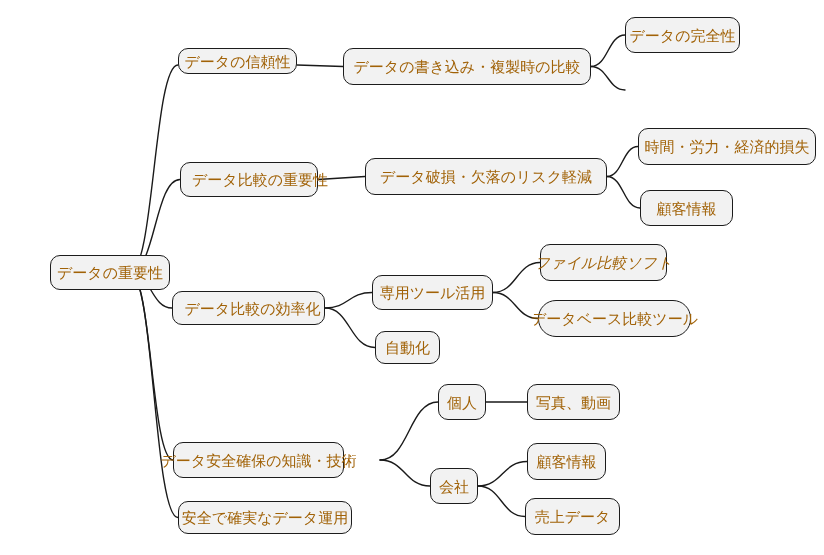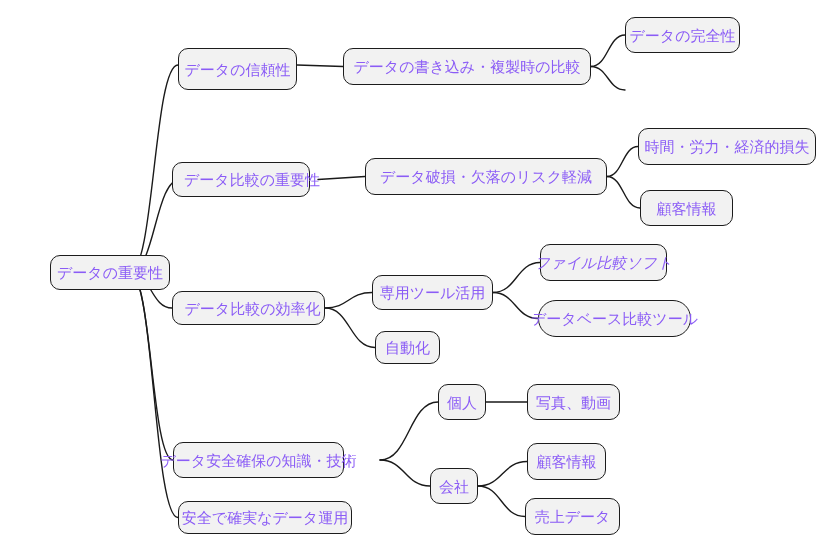--- a/index.html
+++ b/index.html
@@ -32,21 +32,21 @@
     position: absolute;
     box-sizing: border-box;
     display: flex;
     align-items: center;
     justify-content: center;
     background: var(--node-fill, #f2f2f2);
     border: 1.5px solid var(--node-border, #1c1c1c);
     border-radius: 10px;
     font-size: 15px;
     line-height: 1;
-    color: #8b5cf6;
+    color: #a16207;
     white-space: nowrap;
     cursor: default;
   }
 </style>
 </head>
 <body>
 
 <div class="canvas" style="--node-fill: #f2f2f2; --node-border: #1c1c1c; --edge-color: #1a1a1a; background: rgb(255, 255, 255);">
   <svg class="edge-layer" width="824" height="555" viewBox="0 0 824 555" aria-hidden="true">
       <path d="M 130 272.5 C 154 272.5, 154 65, 178 65"></path>
@@ -65,24 +65,24 @@
       <path d="M 493 292.5 C 516.5 292.5, 516.5 262.5, 540 262.5"></path>
       <path d="M 493 292.5 C 515.5 292.5, 515.5 318.5, 538 318.5"></path>
       <path d="M 380 460 C 409 460, 409 402, 438 402"></path>
       <path d="M 380 460 C 405 460, 405 486, 430 486"></path>
       <path d="M 486 402 L 527 402"></path>
       <path d="M 478 486 C 502.5 486, 502.5 461.5, 527 461.5"></path>
       <path d="M 478 486 C 501.5 486, 501.5 516.5, 525 516.5"></path>
     </svg>
 
 <div class="node" style="left: 10px; top: 255px; width: 120px; height: 35px; margin-left: 40px;">データの重要性</div>
-    <div class="node" style="left: 178px; top: 48px; width: 119px; height: 42px;">データの信頼性</div>
+    <div class="node" style="left: 178px; top: 48px; width: 119px; height: 26px;">データの信頼性</div>
     <div class="node" style="left: 343px; top: 48px; width: 248px; height: 37px;">データの書き込み・複製時の比較</div>
     <div class="node" style="left: 625px; top: 17px; width: 115px; height: 36px;">データの完全性</div>
-    <div class="node" style="left: 172px; top: 162px; width: 138px; height: 35px; padding-left: 22px;">データ比較の重要性</div>
+    <div class="node" style="left: 180px; top: 162px; width: 138px; height: 35px; padding-left: 22px;">データ比較の重要性</div>
     <div class="node" style="left: 365px; top: 158px; width: 242px; height: 37px;">データ破損・欠落のリスク軽減</div>
     <div class="node" style="left: 638px; top: 128px; width: 178px; height: 37px;">時間・労力・経済的損失</div>
     <div class="node" style="left: 640px; top: 190px; width: 93px; height: 36px;">顧客情報</div>
     <div class="node" style="left: 172px; top: 291px; width: 153px; height: 34px; padding-left: 8px;">データ比較の効率化</div>
     <div class="node" style="left: 372px; top: 275px; width: 121px; height: 35px;">専用ツール活用</div>
     <div class="node" style="left: 375px; top: 331px; width: 65px; height: 33px;">自動化</div>
     <div class="node" style="left: 540px; top: 244px; width: 127px; height: 37px; font-style: italic;">ファイル比較ソフト</div>
     <div class="node" style="left: 538px; top: 300px; width: 153px; height: 37px; border-radius: 18px;">データベース比較ツール</div>
     <div class="node" style="left: 173px; top: 442px; width: 171px; height: 36px;">データ安全確保の知識・技術</div>
     <div class="node" style="left: 438px; top: 384px; width: 48px; height: 36px;">個人</div>

